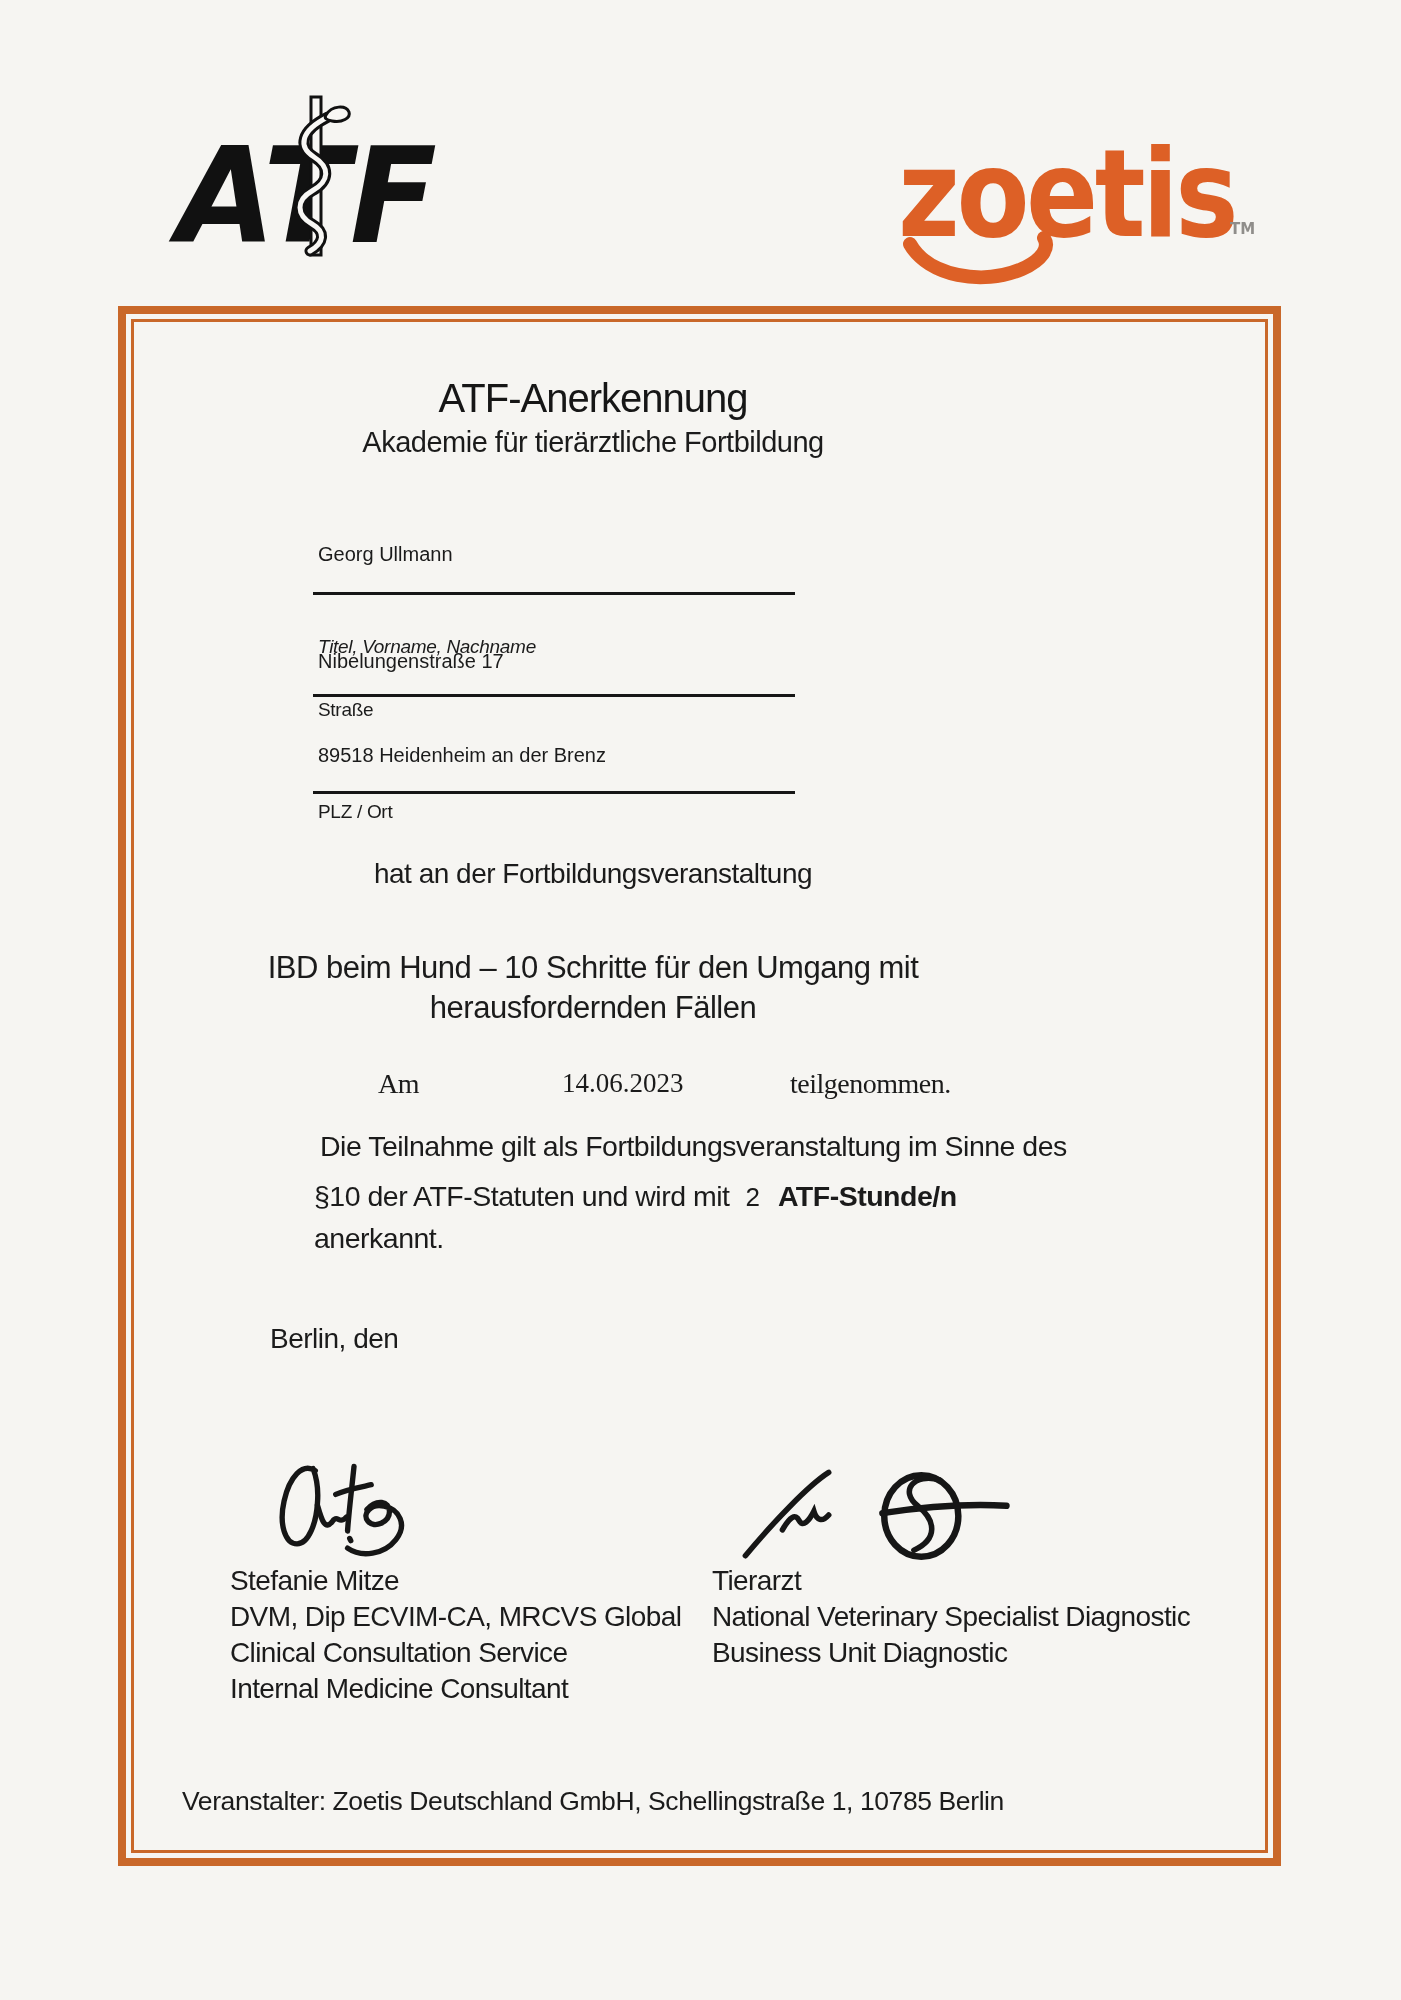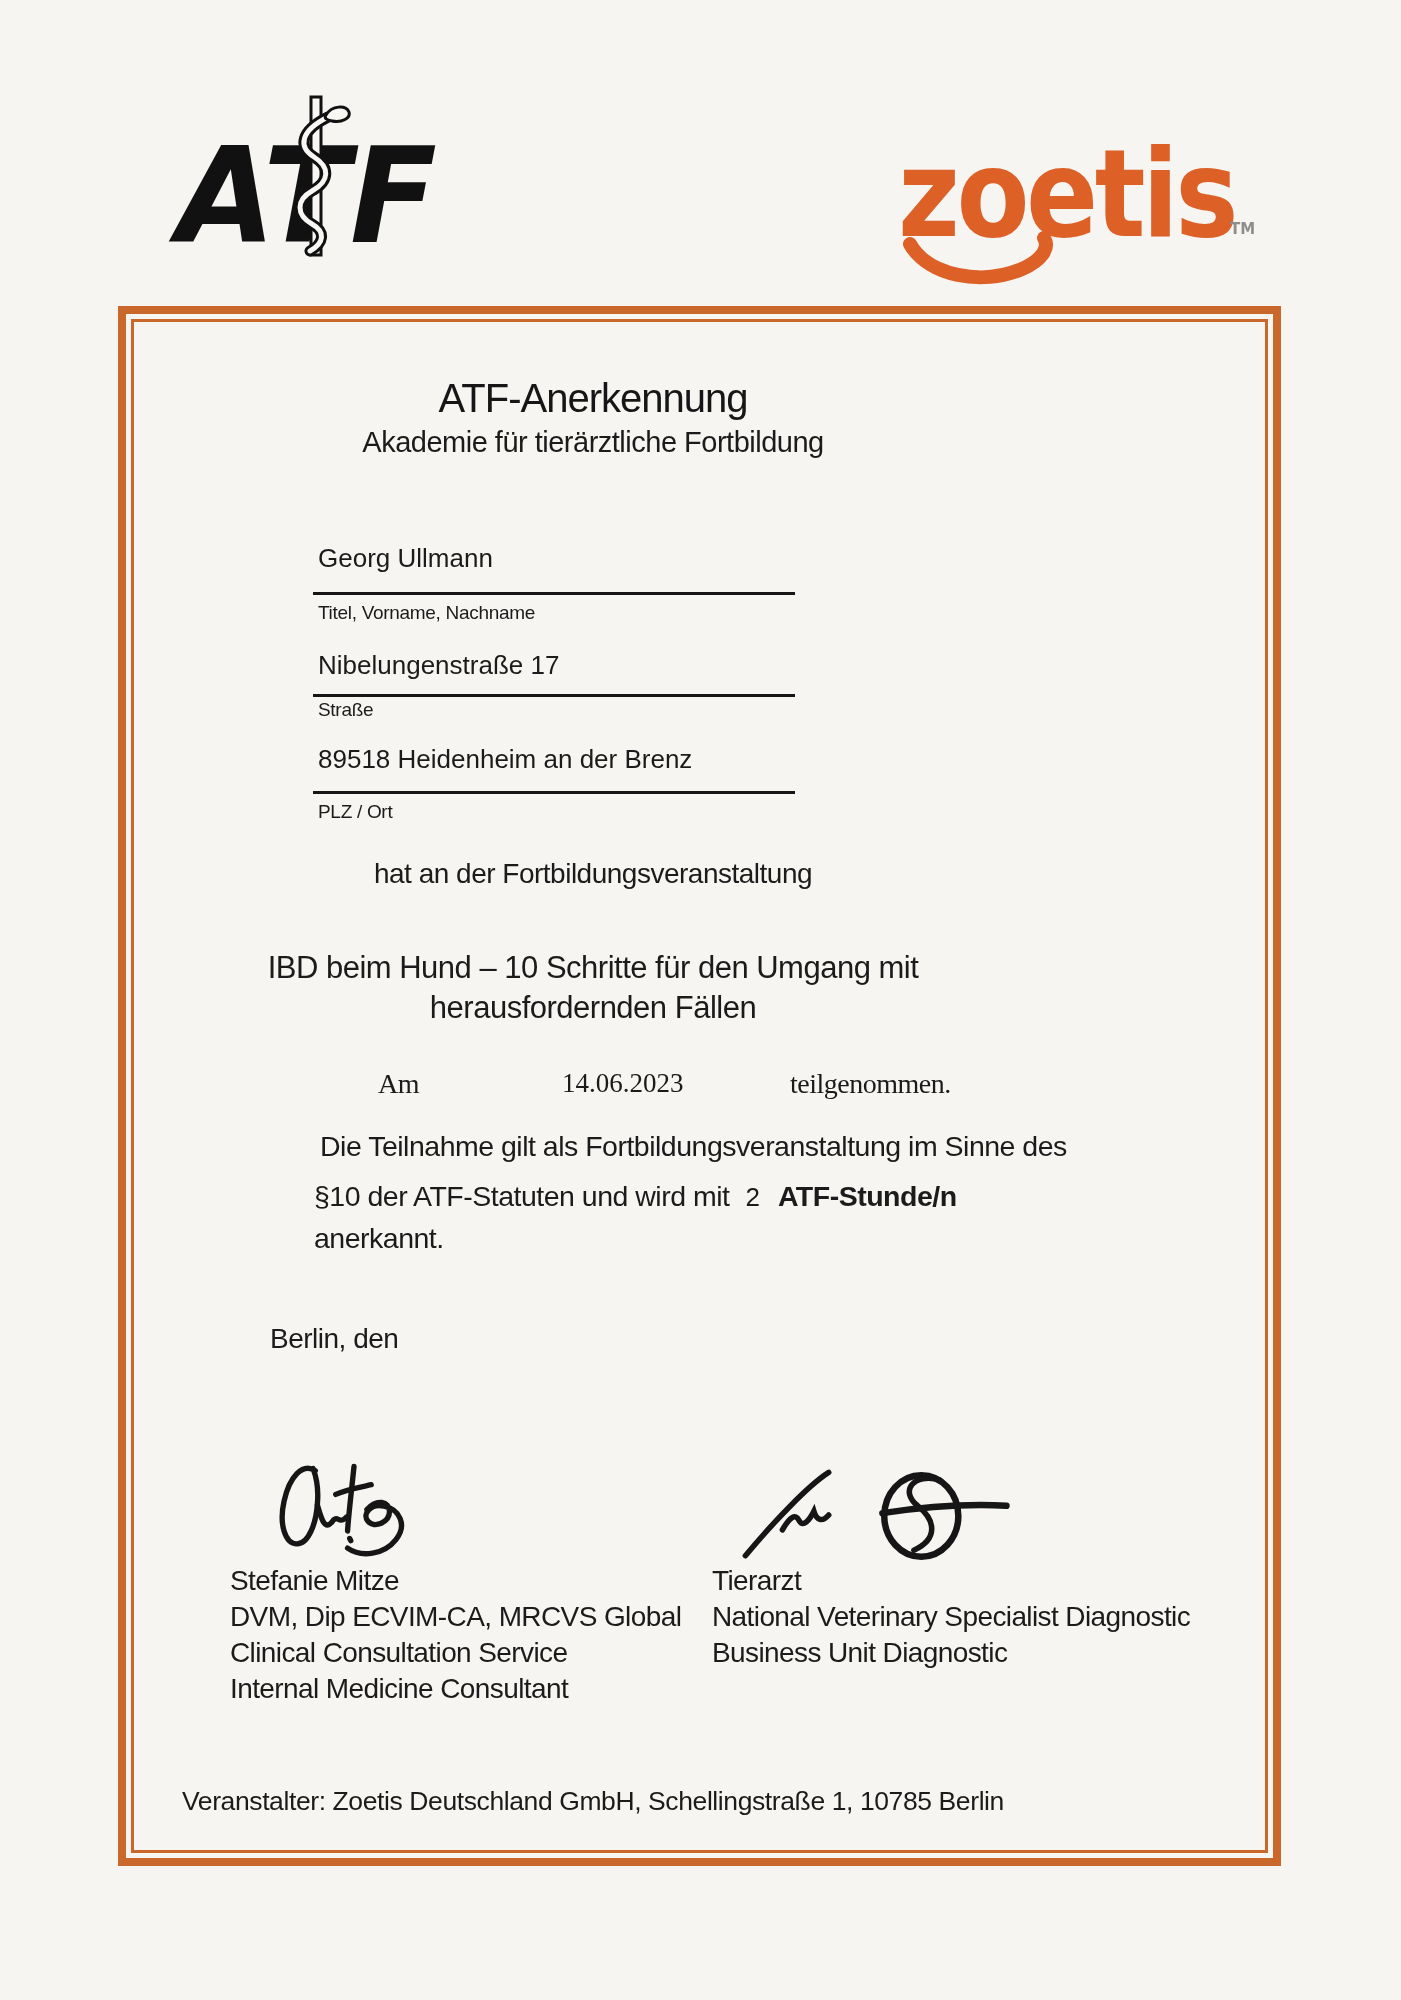--- a/index.html
+++ b/index.html
@@ -28,21 +28,21 @@
     border:8px solid var(--orange);
   }
   .frame-inner{
     position:absolute;left:5px;top:5px;right:5px;bottom:5px;
     border:3px solid var(--orange);
   }
 
   .title{top:376px;font-size:40px;letter-spacing:-1px;color:#161616;}
   .subtitle{top:426px;font-size:29px;}
 
-  .field-value{left:318px;font-size:26px;}
+  .field-value{left:318px;font-size:20px;}
   .field-line{left:313px;width:482px;height:3px;background:#161616;}
   .field-label{left:318px;font-size:19px;letter-spacing:-0.3px;}
 
   .intro{top:858px;font-size:28px;}
   .course{font-size:31px;letter-spacing:-0.5px;}
 
   .am-row span{font-size:28px;font-family:Liberation Serif, serif;}
   .statement{font-size:28.5px;}
   .hours-num{font-size:26px;letter-spacing:0;margin-left:16px;}
   .hours-unit{font-weight:bold;margin-left:18px;}
@@ -74,21 +74,21 @@
 
   <div class="abs frame">
     <div class="frame-inner"></div>
   </div>
 
   <div class="abs center title tmpl">ATF-Anerkennung</div>
   <div class="abs center subtitle tmpl">Akademie für tierärztliche Fortbildung</div>
 
   <div class="abs field-value fill" style="top:543px;">Georg Ullmann</div>
   <div class="abs field-line" style="top:592px;"></div>
-  <div class="abs field-label tmpl" style="top:602px;">Titel, Vorname, Nachname</div>
+  <div class="abs field-label tmpl" style="top:636px;font-style:italic;">Titel, Vorname, Nachname</div>
 
   <div class="abs field-value fill" style="top:650px;">Nibelungenstraße 17</div>
   <div class="abs field-line" style="top:694px;"></div>
   <div class="abs field-label tmpl" style="top:699px;">Straße</div>
 
   <div class="abs field-value fill" style="top:744px;">89518 Heidenheim an der Brenz</div>
   <div class="abs field-line" style="top:791px;"></div>
   <div class="abs field-label tmpl" style="top:801px;">PLZ / Ort</div>
 
   <div class="abs center intro tmpl">hat an der Fortbildungsveranstaltung</div>

